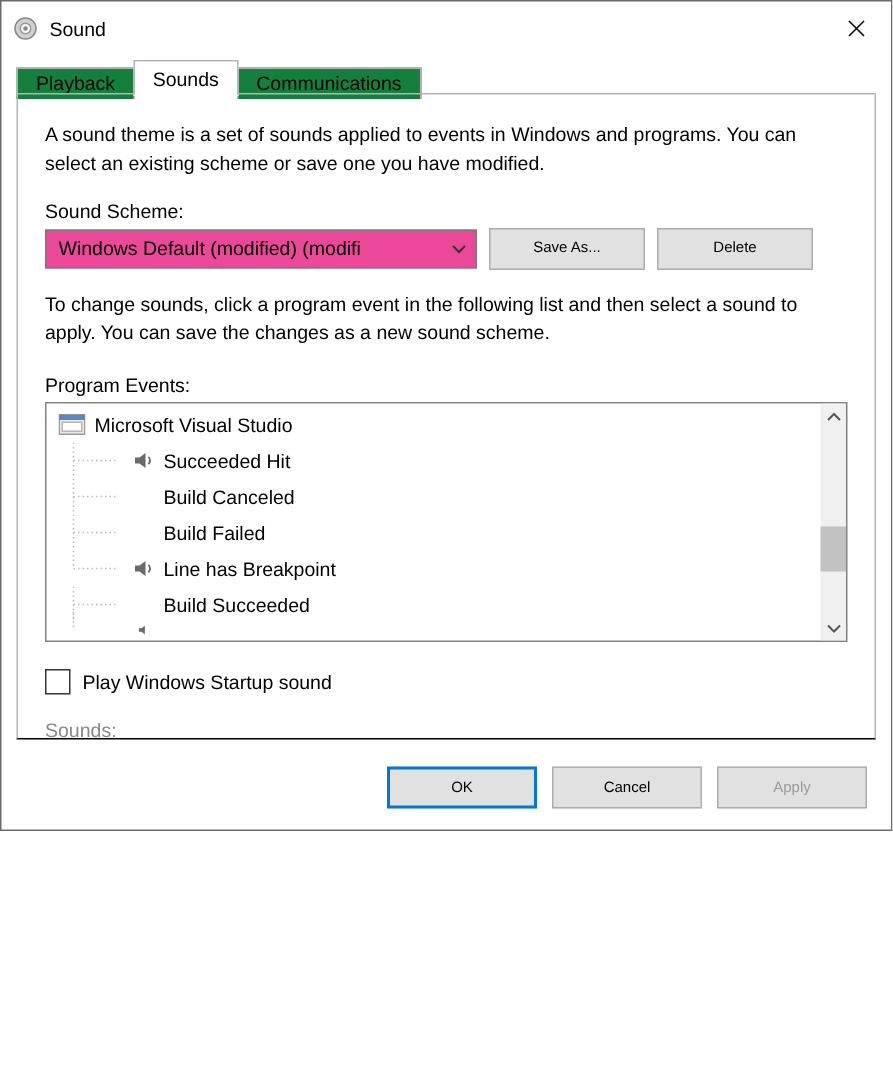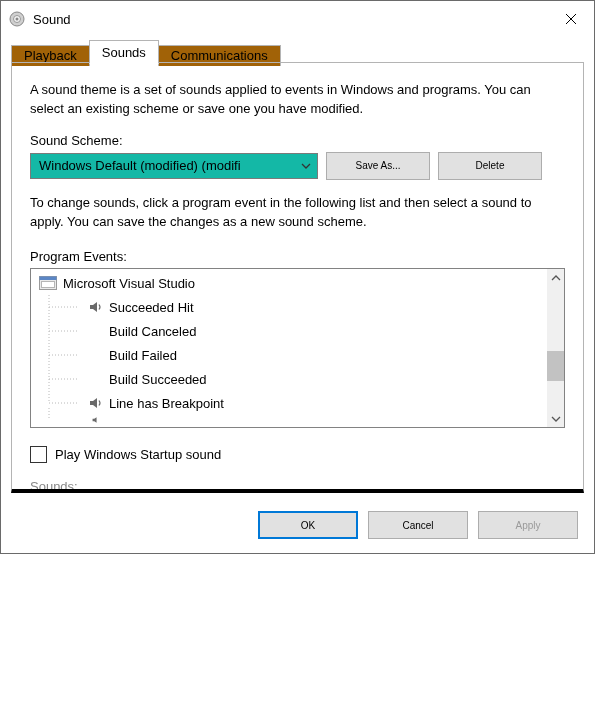--- a/index.html
+++ b/index.html
@@ -59,55 +59,55 @@
     border-bottom: none;
     background: #fff;
     margin-right: -1px;
     font-size: 13px;
     color: #000;
     position: relative;
     top: 1px;
     z-index: 1;
   }
   .tab.inactive {
-    background: #a16207;
+    background: #15803d;
     top: 3px;
     padding-top: 2px;
     padding-bottom: 3px;
     z-index: 0;
   }
   .tab.active {
     border-bottom: 1px solid #fff;
     z-index: 2;
   }
   .panel {
     flex: 1;
     border-left: 1px solid #b4b4b4;
     border-right: 1px solid #b4b4b4;
-    border-bottom: 4px solid #000000;
+    border-bottom: 1px solid #000000;
     margin: 0 10px 4px 10px;
     padding: 18px 18px 10px 18px;
     box-sizing: border-box;
     font-size: 13px;
     overflow: hidden;
   }
   .desc { line-height: 1.45; margin-bottom: 14px; }
   .lbl { margin-bottom: 4px; }
   .row-scheme {
     display: flex;
     gap: 8px;
     align-items: center;
     margin-bottom: 14px;
   }
   .combo {
     display: flex;
     align-items: center;
     border: 1px solid #7a7a7a;
     height: 26px;
-    background: #14b8a6;
+    background: #ec4899;
     box-sizing: border-box;
     padding: 0 6px 0 8px;
     font-size: 13px;
     flex: 0 0 auto;
   }
   .combo.scheme { width: 288px; }
   .combo .txt { flex: 1; white-space: nowrap; overflow: hidden; }
   .combo .chev { margin-left: 4px; }
   .btn {
     height: 28px;
@@ -301,43 +301,43 @@
               </svg>
             </span>
             <span class="ic">
               <svg width="14" height="14" viewBox="0 0 14 14"></svg>
             </span>
             <span class="label">Build Failed</span>
           </div>
           <div class="node">
             <span class="tree">
               <svg width="56" height="24">
-                <line x1="18" y1="0" x2="18" y2="24" stroke="#b8b8b8" stroke-dasharray="1 2"></line>
-                <line x1="18" y1="12" x2="46" y2="12" stroke="#b8b8b8" stroke-dasharray="1 2"></line>
-              </svg>
-            </span>
-            <span class="ic">
-              <svg width="14" height="14" viewBox="0 0 14 14"></svg>
-            </span>
-            <span class="label">Build Succeeded</span>
-          </div>
-          <div class="node">
-            <span class="tree">
-              <svg width="56" height="24">
                 <line x1="18" y1="0" x2="18" y2="12" stroke="#b8b8b8" stroke-dasharray="1 2"></line>
                 <line x1="18" y1="12" x2="46" y2="12" stroke="#b8b8b8" stroke-dasharray="1 2"></line>
               </svg>
             </span>
             <span class="ic">
               <svg width="14" height="14" viewBox="0 0 14 14">
                 <path d="M1 5 L4 5 L8 2 L8 12 L4 9 L1 9 Z" fill="#6a6a6a"></path>
                 <path d="M10 4.5 Q12 7 10 9.5" fill="none" stroke="#6a6a6a" stroke-width="1.2"></path>
               </svg>
             </span>
             <span class="label">Line has Breakpoint</span>
+          </div>
+          <div class="node">
+            <span class="tree">
+              <svg width="56" height="24">
+                <line x1="18" y1="0" x2="18" y2="24" stroke="#b8b8b8" stroke-dasharray="1 2"></line>
+                <line x1="18" y1="12" x2="46" y2="12" stroke="#b8b8b8" stroke-dasharray="1 2"></line>
+              </svg>
+            </span>
+            <span class="ic">
+              <svg width="14" height="14" viewBox="0 0 14 14"></svg>
+            </span>
+            <span class="label">Build Succeeded</span>
           </div>
           <div class="node" style="height: 10px;">
             <span class="tree">
               <svg width="56" height="10">
                 <line x1="18" y1="0" x2="18" y2="10" stroke="#b8b8b8" stroke-dasharray="1 2"></line>
               </svg>
             </span>
             <span class="ic">
               <svg width="14" height="8" viewBox="0 0 14 14">
                 <path d="M1 5 L4 5 L8 2 L8 12 L4 9 L1 9 Z" fill="#6a6a6a"></path>

